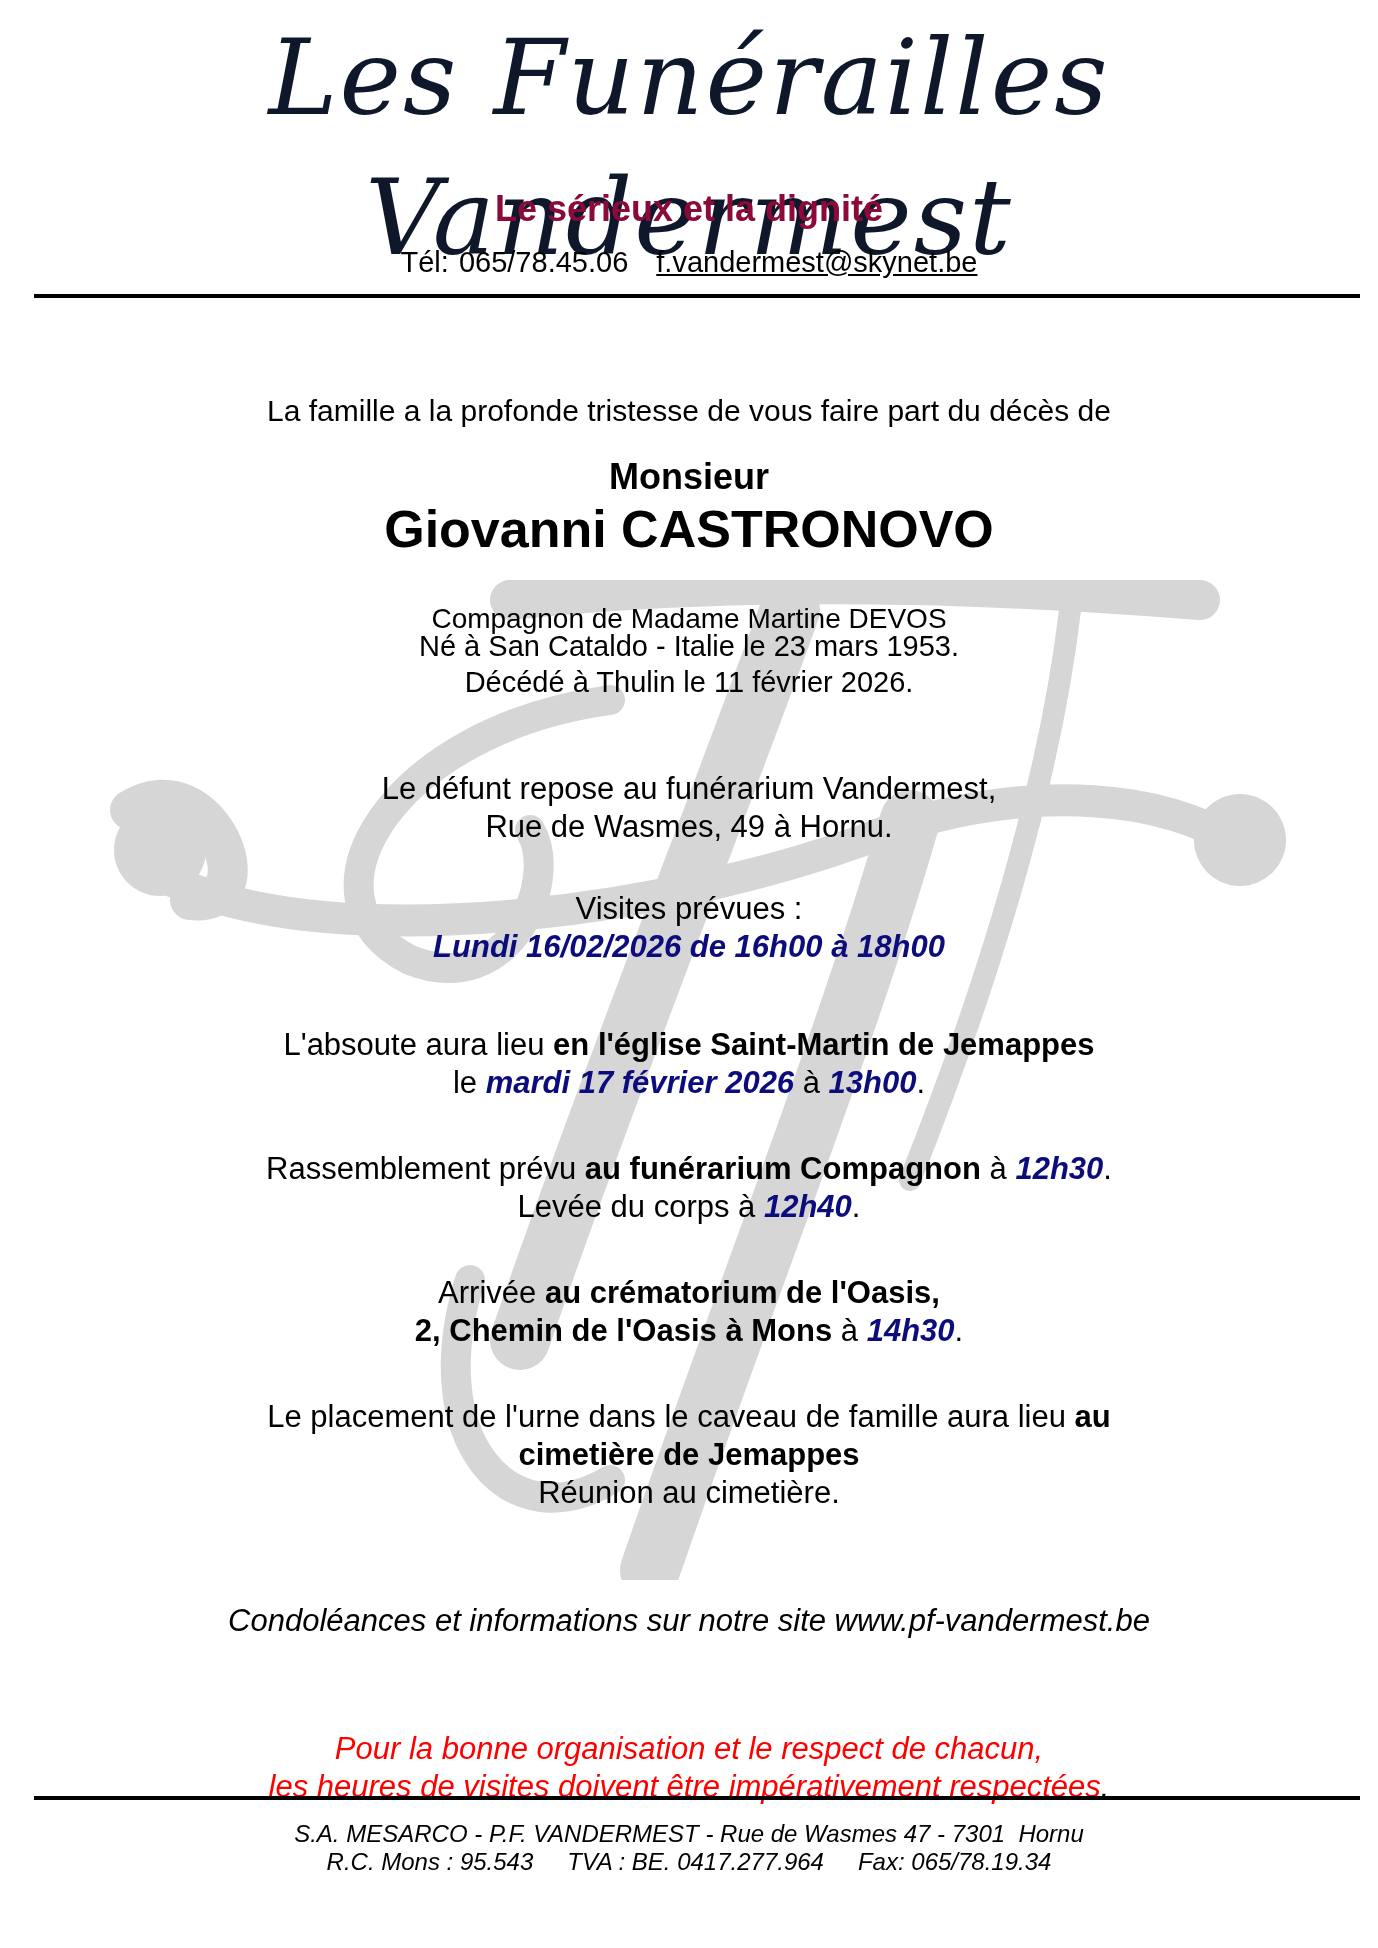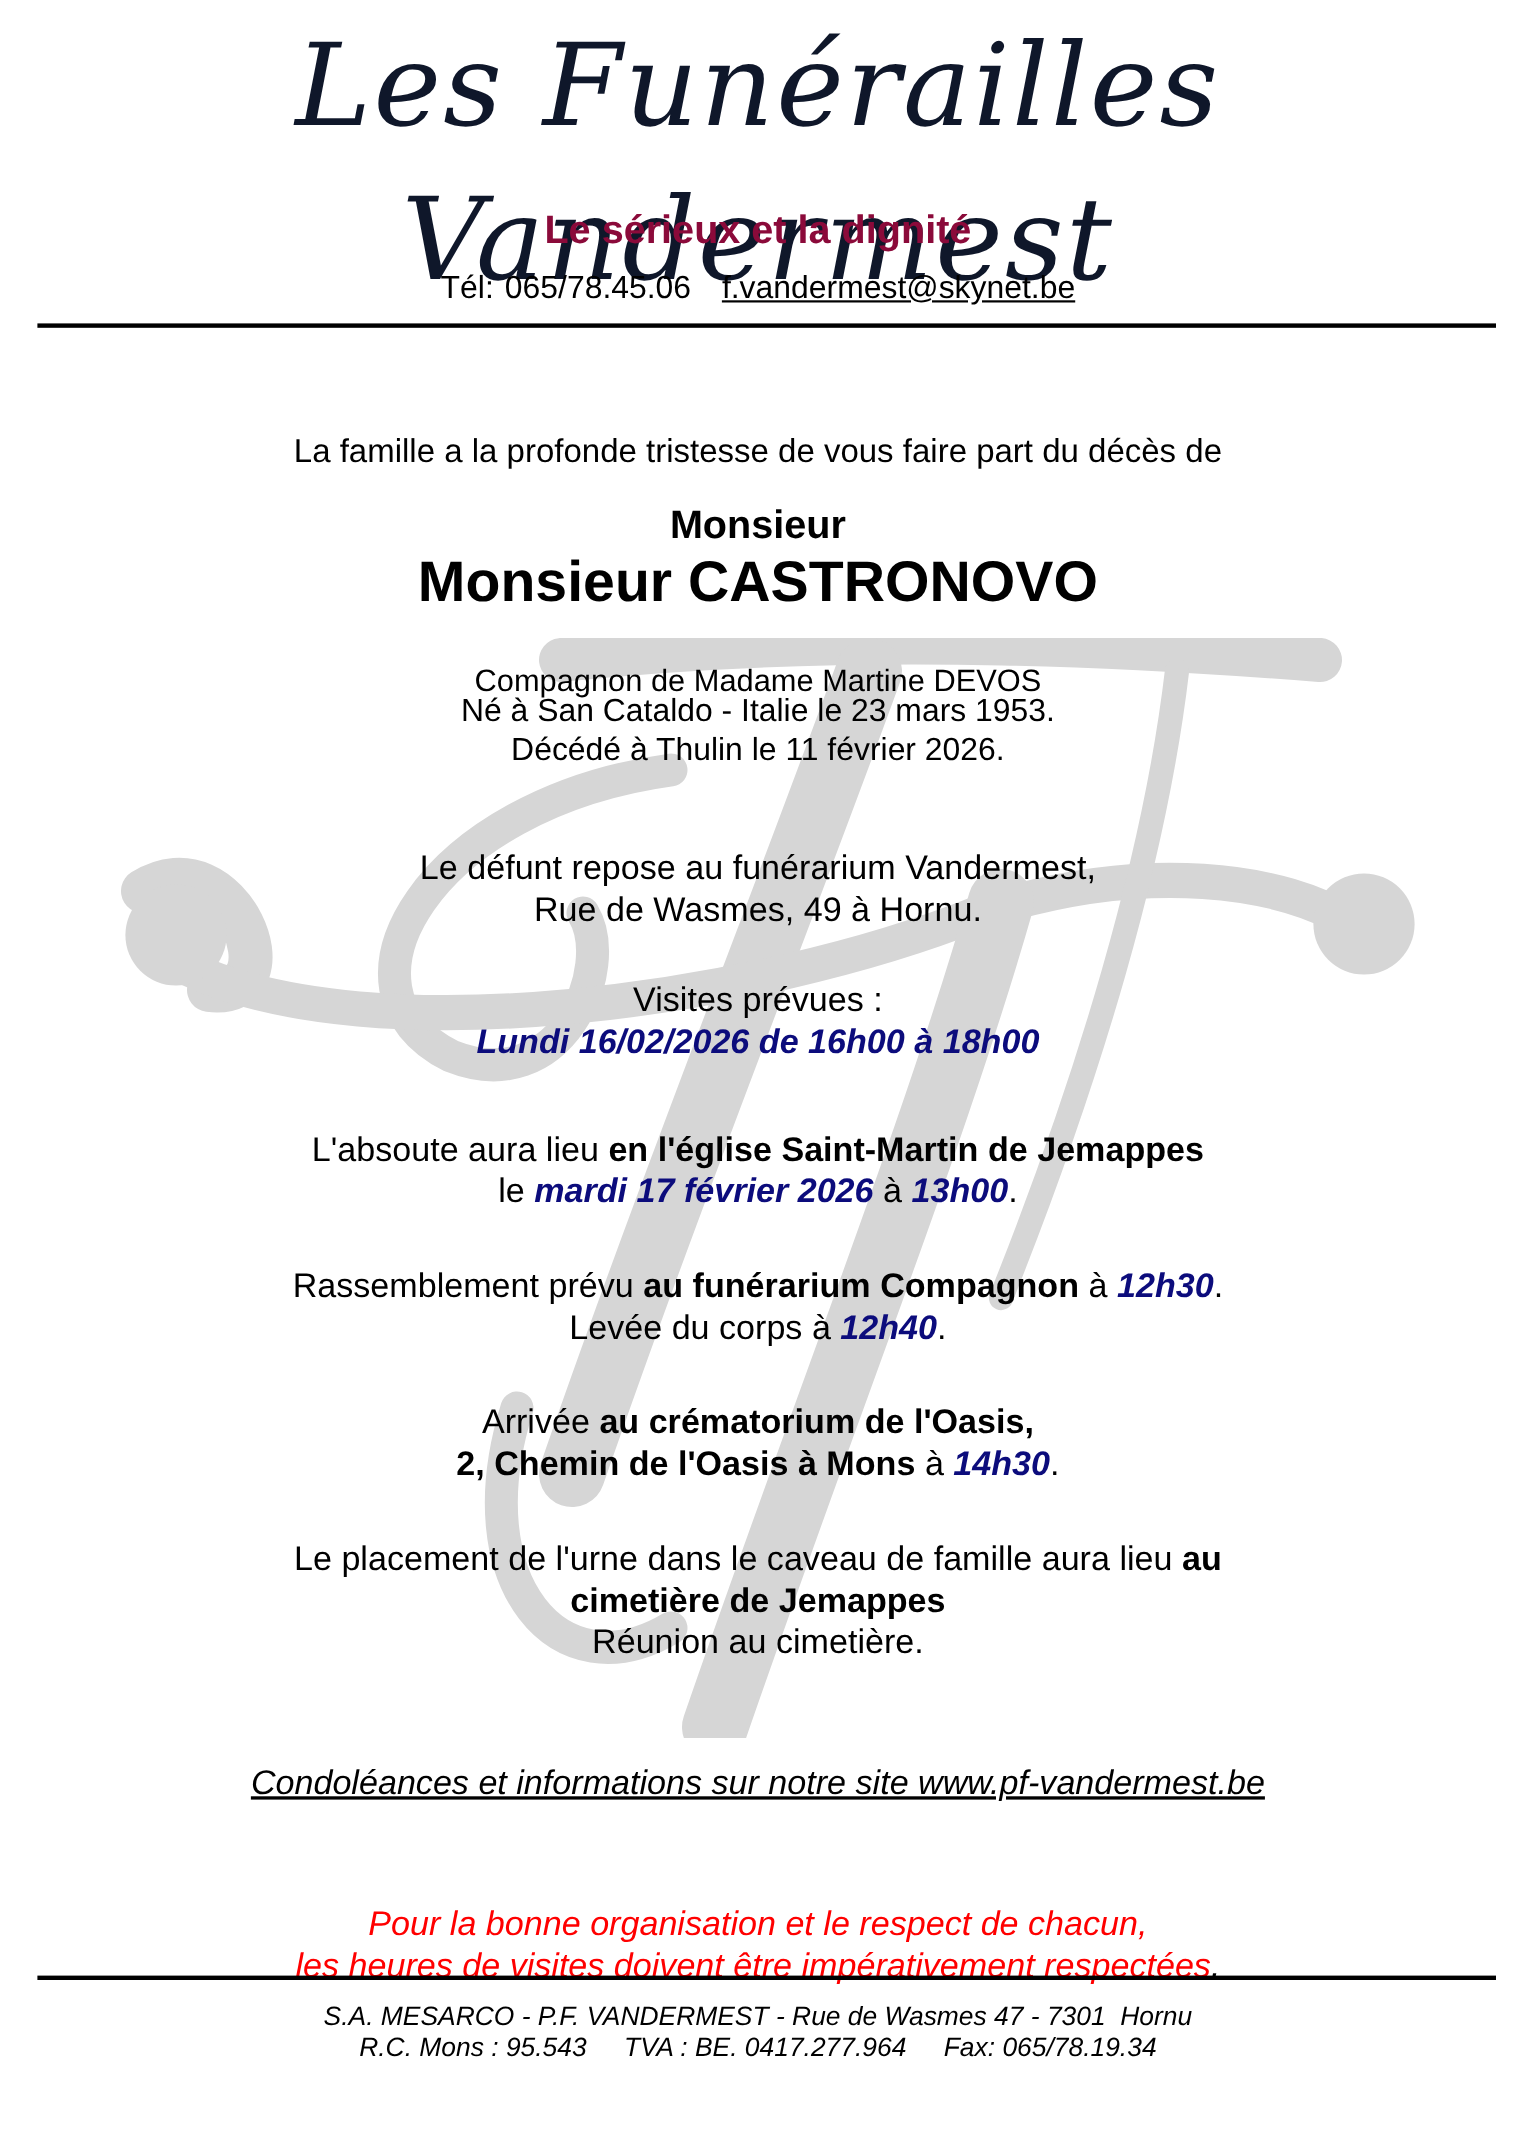--- a/index.html
+++ b/index.html
@@ -63,21 +63,21 @@
   </g>
   <circle cx="70" cy="270" r="46" fill="#d6d6d6"></circle>
   <circle cx="1150" cy="260" r="46" fill="#d6d6d6"></circle>
 </svg>
 
 <div class="body" style="top:392px;">
   <div class="line" style="font-size:30px;">La famille a la profonde tristesse de vous faire part du décès de</div>
 </div>
 <div class="body" style="top:456px;">
   <div class="b" style="font-size:36px;line-height:42px;">Monsieur</div>
-  <div class="b" style="font-size:52px;line-height:62px;">Monsieur CASTRONOVO</div>
+  <div class="b" style="font-size:52px;line-height:62px;">Giovanni CASTRONOVO</div>
 </div>
 <div class="body" style="top:600px;">
   <div class="line" style="font-size:28px;">Compagnon de Madame Martine DEVOS</div>
 </div>
 <div class="body" style="top:628px;">
   <div class="line" style="font-size:29px;line-height:36px;">Né à San Cataldo - Italie le 23 mars 1953.</div>
   <div class="line" style="font-size:29px;line-height:36px;">Décédé à Thulin le 11 février 2026.</div>
 </div>
 <div class="body" style="top:770px;">
   <div class="line">Le défunt repose au funérarium Vandermest,</div>
@@ -97,21 +97,21 @@
 </div>
 <div class="body" style="top:1274px;">
   <div class="line"><span>Arrivée </span><span class="b">au crématorium de l'Oasis,</span></div>
   <div class="line"><span class="b">2, Chemin de l'Oasis à Mons</span><span> à </span><span class="blue">14h30</span><span>.</span></div>
 </div>
 <div class="body" style="top:1398px;">
   <div class="line"><span>Le placement de l'urne dans le caveau de famille aura lieu </span><span class="b">au</span></div>
   <div class="line b">cimetière de Jemappes</div>
   <div class="line">Réunion au cimetière.</div>
 </div>
-<div class="body" style="top:1602px;text-decoration:underline;">
+<div class="body" style="top:1602px;">
   <div class="line it">Condoléances et informations sur notre site www.pf-vandermest.be</div>
 </div>
 <div class="body" style="top:1686px;">
   <div class="line red">Pour la bonne organisation et le respect de chacun,</div>
   <div class="line"><span class="red">les heures de visites doivent être impérativement respectées</span><span class="it">.</span></div>
 </div>
 
 <div class="rule" style="top:1796px;"></div>
 <div class="footer">
   <div style="white-space:pre;">S.A. MESARCO - P.F. VANDERMEST - Rue de Wasmes 47 - 7301  Hornu</div>

